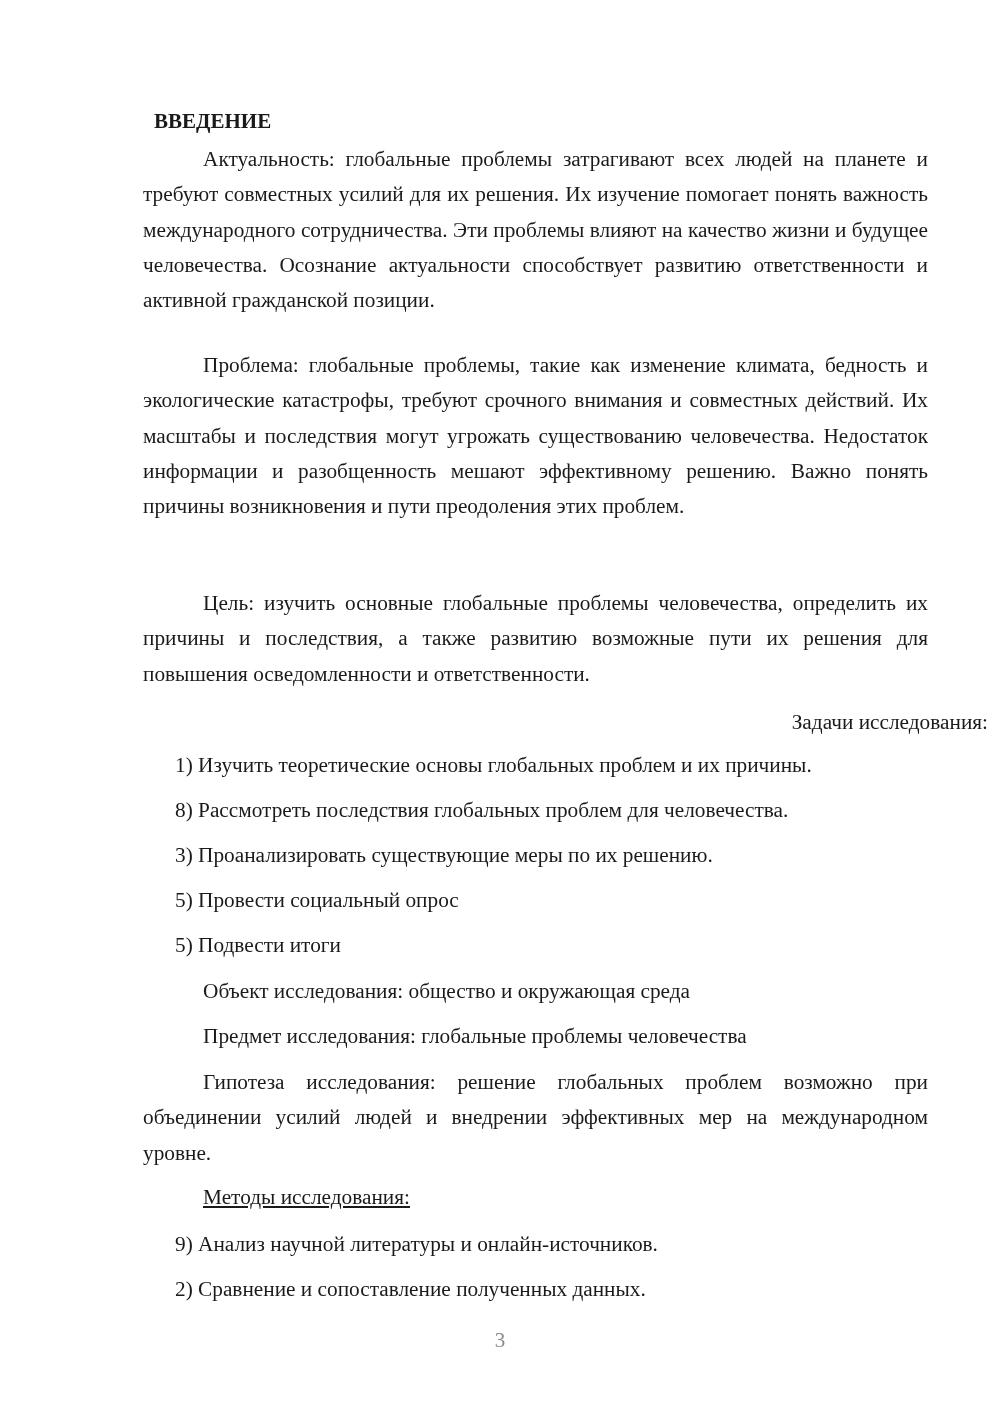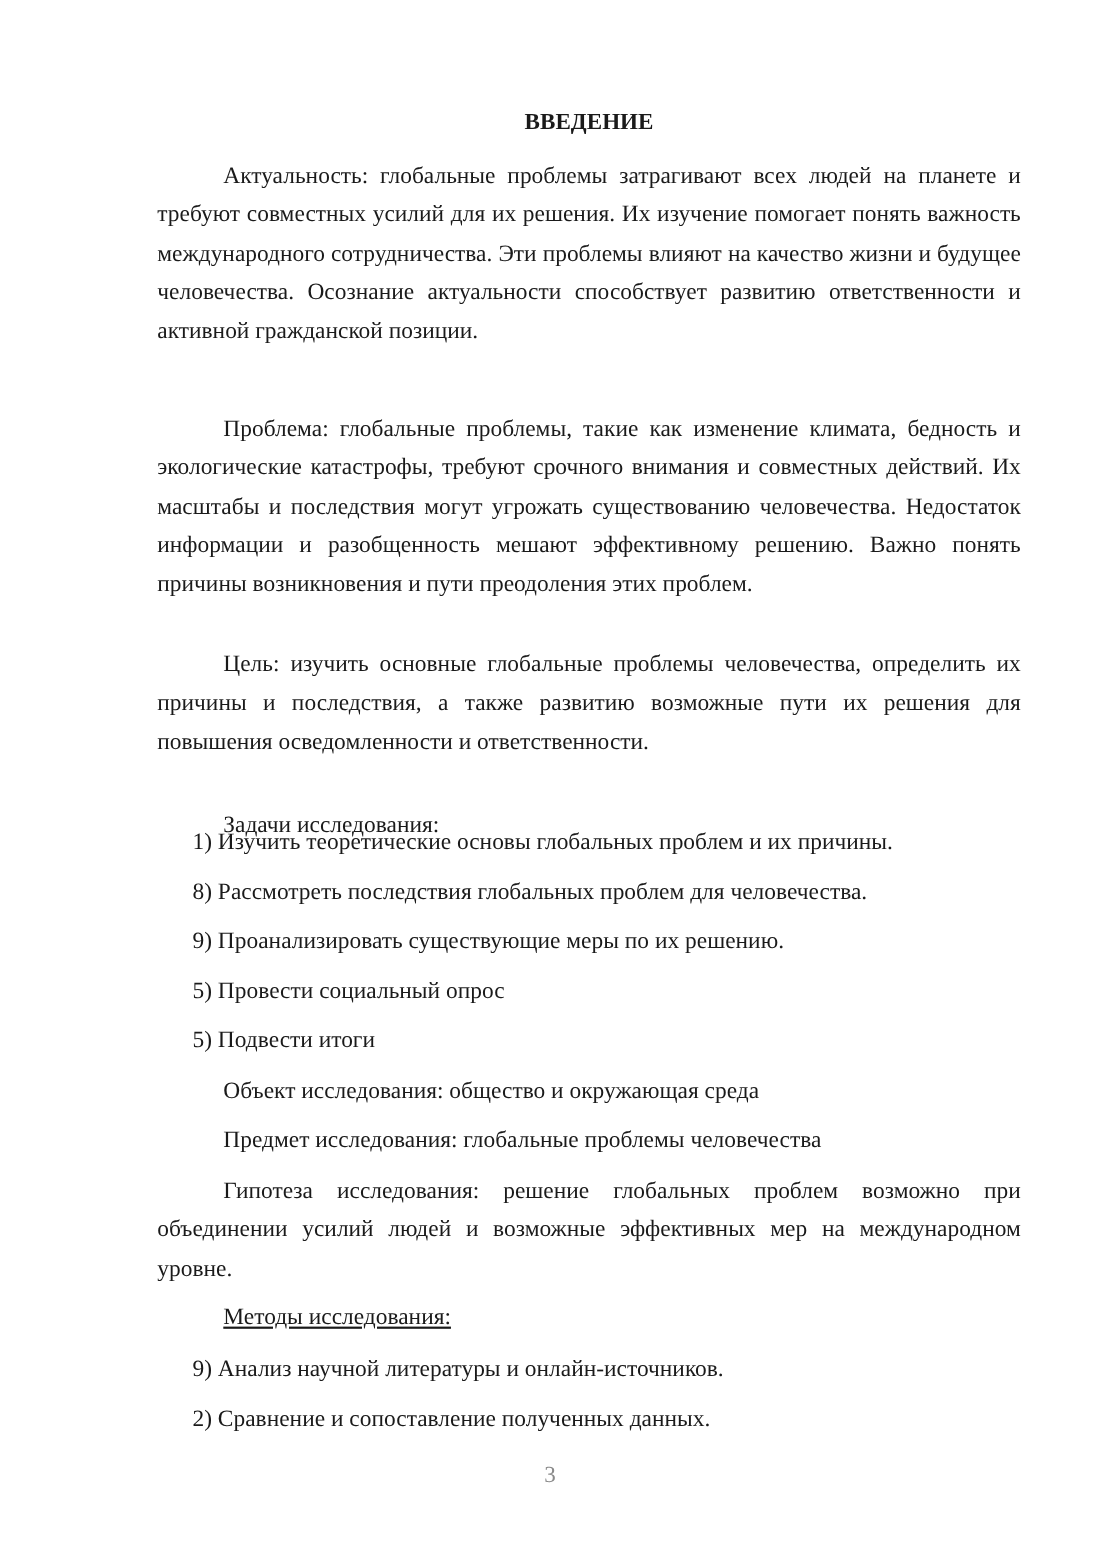--- a/index.html
+++ b/index.html
@@ -19,25 +19,24 @@
       position: absolute;
       left: 143px;
       top: 0;
       width: 785px;
     }
     .title {
       position: absolute;
       top: 96px;
       left: 0;
       width: 785px;
-      text-align: center;
       font-weight: bold;
       font-size: 21px;
       line-height: 28px;
-      margin: 0;
+      margin: 11px;
       padding-left: 0;
     }
     .para {
       position: absolute;
       left: 0;
       width: 785px;
       margin: 0;
       font-size: 21.3px;
       line-height: 35.3px;
       text-align: justify;
@@ -65,39 +64,39 @@
     }
   </style>
 </head>
 <body>
 
 <div class="page">
   <h1 class="title">ВВЕДЕНИЕ</h1>
 
   <p class="para" style="top:142px;">Актуальность: глобальные проблемы затрагивают всех людей на планете и требуют совместных усилий для их решения. Их изучение помогает понять важность международного сотрудничества. Эти проблемы влияют на качество жизни и будущее человечества. Осознание актуальности способствует развитию ответственности и активной гражданской позиции.</p>
 
-  <p class="para" style="top:372px;">Проблема: глобальные проблемы, такие как изменение климата, бедность и экологические катастрофы, требуют срочного внимания и совместных действий. Их масштабы и последствия могут угрожать существованию человечества. Недостаток информации и разобщенность мешают эффективному решению. Важно понять причины возникновения и пути преодоления этих проблем.</p>
+  <p class="para" style="top:348px;">Проблема: глобальные проблемы, такие как изменение климата, бедность и экологические катастрофы, требуют срочного внимания и совместных действий. Их масштабы и последствия могут угрожать существованию человечества. Недостаток информации и разобщенность мешают эффективному решению. Важно понять причины возникновения и пути преодоления этих проблем.</p>
 
   <p class="para" style="top:586px;">Цель: изучить основные глобальные проблемы человечества, определить их причины и последствия, а также развитию возможные пути их решения для повышения осведомленности и ответственности.</p>
 
-  <p class="line indent" style="top:732px;">Задачи исследования:</p>
+  <p class="line indent" style="top:705px;text-align:right;">Задачи исследования:</p>
 
   <div>
     <p class="line list" style="top:748px;">1) Изучить теоретические основы глобальных проблем и их причины.</p>
     <p class="line list" style="top:793px;">8) Рассмотреть последствия глобальных проблем для человечества.</p>
-    <p class="line list" style="top:838px;">9) Проанализировать существующие меры по их решению.</p>
+    <p class="line list" style="top:838px;">3) Проанализировать существующие меры по их решению.</p>
     <p class="line list" style="top:883px;">5) Провести социальный опрос</p>
     <p class="line list" style="top:928px;">5) Подвести итоги</p>
   </div>
 
   <p class="line indent" style="top:974px;">Объект исследования: общество и окружающая среда</p>
 
   <p class="line indent" style="top:1019px;">Предмет исследования: глобальные проблемы человечества</p>
 
-  <p class="para" style="top:1065px;">Гипотеза исследования: решение глобальных проблем возможно при объединении усилий людей и возможные эффективных мер на международном уровне.</p>
+  <p class="para" style="top:1065px;">Гипотеза исследования: решение глобальных проблем возможно при объединении усилий людей и внедрении эффективных мер на международном уровне.</p>
 
   <p class="line indent" style="top:1180px;text-decoration:underline;">Методы исследования:</p>
 
   <div>
     <p class="line list" style="top:1227px;">9) Анализ научной литературы и онлайн-источников.</p>
     <p class="line list" style="top:1272px;">2) Сравнение и сопоставление полученных данных.</p>
   </div>
 </div>
 
 <div class="pagenum">3</div>

